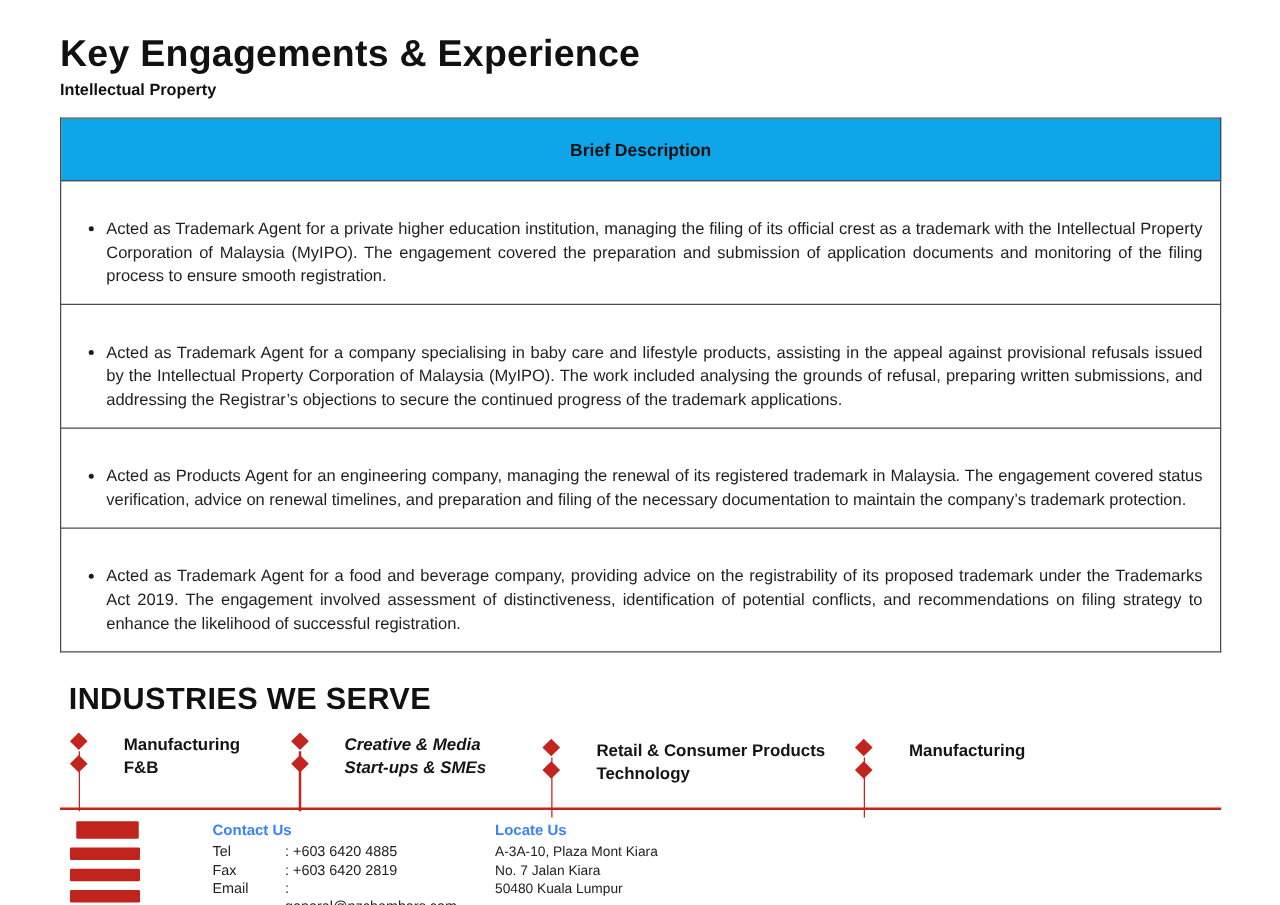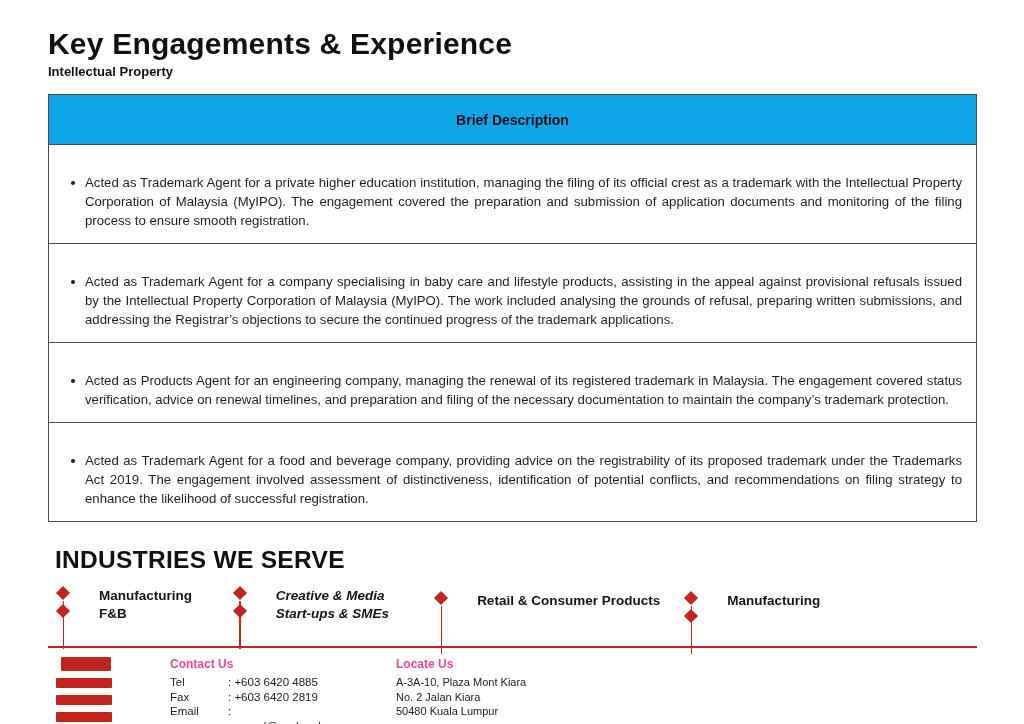--- a/index.html
+++ b/index.html
@@ -51,21 +51,21 @@
 
   .red-rule { border: none; border-top: 2px solid #c1251d; margin-top: 17px; width: 100%; }
 
   .footer { display: flex; margin-top: 9px; }
   .logo { width: 60px; margin-left: 8px; flex: 0 0 auto; }
   .logo-bar { background: #c1241d; border-radius: 1px; }
   .logo-bar.b1 { width: 50px; height: 14px; margin-left: 5px; }
   .logo-bar.b2, .logo-bar.b3, .logo-bar.b4, .logo-bar.b5 { width: 56px; height: 10px; margin-top: 7px; }
 
   .contact-block { margin-left: 54px; flex: 0 0 auto; width: 200px; }
-  .block-heading { font-size: 12px; font-weight: bold; color: #ec4899; margin-bottom: 4px; }
+  .block-heading { font-size: 12px; font-weight: bold; color: #3b82f6; margin-bottom: 4px; }
   .contact-row { display: flex; font-size: 11.5px; line-height: 14.5px; color: #222; }
   .contact-label { width: 58px; flex: 0 0 auto; }
   .locate-block { margin-left: 26px; flex: 0 0 auto; }
   .locate-line { font-size: 11px; line-height: 14.5px; color: #222; }
 </style>
 </head>
 <body>
 
 <div class="page">
   <div class="content">
@@ -139,20 +139,24 @@
           <span class="diamond"></span>
           <span class="ind-label">Start-ups &amp; SMEs</span>
         </div>
       </div>
       <div class="ind-col c3">
         <span class="ind-line"></span>
         <div class="ind-item">
           <span class="diamond"></span>
           <span class="ind-label">Retail &amp; Consumer Products</span>
         </div>
+        <div class="ind-item">
+          <span class="diamond"></span>
+          <span class="ind-label">Technology</span>
+        </div>
       </div>
       <div class="ind-col c4">
         <span class="ind-line"></span>
         <div class="ind-item">
           <span class="diamond"></span>
           <span class="ind-label">Manufacturing</span>
         </div>
         <div class="ind-item">
           <span class="diamond"></span>
         </div>
@@ -186,19 +190,19 @@
         </div>
         <div class="contact-row">
           <span class="contact-label">Website</span>
           <span class="contact-value">: www.nzchambers.com</span>
         </div>
       </div>
 
       <div class="locate-block">
         <div class="block-heading">Locate Us</div>
         <div class="locate-line">A-3A-10, Plaza Mont Kiara</div>
-        <div class="locate-line">No. 2 Jalan Kiara</div>
+        <div class="locate-line">No. 7 Jalan Kiara</div>
         <div class="locate-line">50480 Kuala Lumpur</div>
       </div>
     </div>
 
   </div>
 </div>
 
 </body></html>

